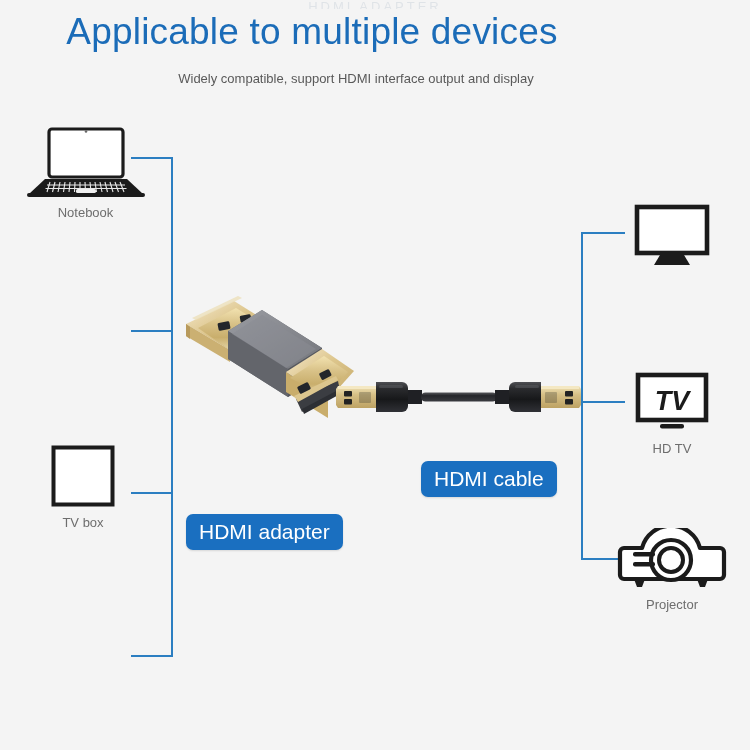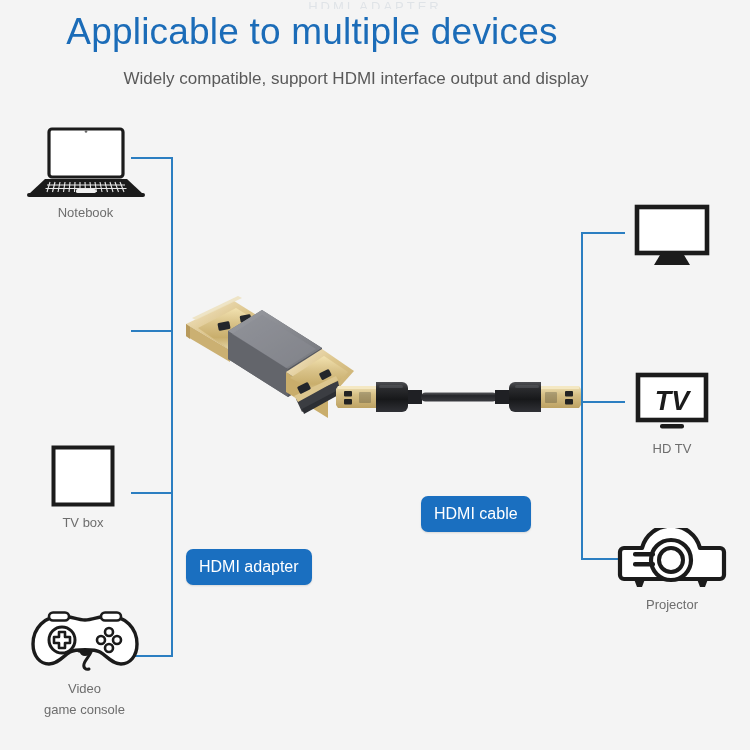--- a/index.html
+++ b/index.html
@@ -14,47 +14,46 @@
 
   
   .title{
     position:absolute;left:0;top:10px;width:624px;text-align:center;
     font-size:37px;line-height:44px;font-weight:400;
     color:#1b6cb8;letter-spacing:.2px;
     white-space:nowrap;
   }
   .subtitle{
     position:absolute;left:0;top:68px;width:712px;text-align:center;
-    font-size:17px;line-height:22px;color:#595959;font-weight:400;
+    font-size:13px;line-height:22px;color:#595959;font-weight:400;
     white-space:nowrap;
   }
 
   
   .vline{position:absolute;width:2px;background:#2b7ec1;}
   .hline{position:absolute;height:2px;background:#2b7ec1;}
 
   
   .node{position:absolute;text-align:center;}
   .node .lbl{
     font-size:13px;color:#6d6d6d;line-height:21px;white-space:nowrap;
     margin-top:4px;
   }
   .node .lbl.two{white-space:normal;width:140px;}
   .icon{display:block;margin:0 auto;}
 
   
   .badge{
     position:absolute;
     background:#1a6fc0;color:#fff;
-    font-size:16px;line-height:17px;
+    font-size:21px;line-height:17px;
     border-radius:7px;
     padding:9px 13px 10px 13px;
     white-space:nowrap;
     box-shadow:0 1px 2px rgba(0,0,0,.12);
-    margin-top:35px;
   }
 
   
   .hw{position:absolute;}
 
   
   .topstrip{
     position:absolute;left:0;top:0;width:750px;height:9px;overflow:hidden;
     text-align:center;color:#cfd6dd;font-size:13px;line-height:13px;
     letter-spacing:3px;opacity:.55;
@@ -108,36 +107,20 @@
   </div>
 
 
   <div class="node" style="left:18px;top:444px;width:130px;">
     <svg class="icon" width="66" height="64" viewBox="0 0 66 64">
       <rect x="3.5" y="3.5" width="59" height="57" fill="#fff" stroke="#1b1b1b" stroke-width="4"></rect>
     </svg>
     <div class="lbl">TV box</div>
   </div>
 
-  <div class="node" style="left:12px;top:608px;width:145px;">
-    <svg class="icon" width="116" height="66" viewBox="0 0 116 66">
-      <path d="M34 8 C18 8 6 20 6 36 C6 48 13 56 22 56 C31 56 36 48 43 44 C48 41 68 41 73 44 C80 48 85 56 94 56 C103 56 110 48 110 36 C110 20 98 8 82 8 C72 8 66 12 58 12 C50 12 44 8 34 8 Z" fill="#fff" stroke="#1b1b1b" stroke-width="3.4" stroke-linejoin="round"></path>
-      <path d="M26 4.5 h12 a4 4 0 0 1 0 8 h-12 a4 4 0 0 1 0-8 z" fill="#fff" stroke="#1b1b1b" stroke-width="2.6"></path>
-      <path d="M78 4.5 h12 a4 4 0 0 1 0 8 h-12 a4 4 0 0 1 0-8 z" fill="#fff" stroke="#1b1b1b" stroke-width="2.6"></path>
-      <circle cx="35" cy="32" r="13" fill="#fff" stroke="#1b1b1b" stroke-width="3"></circle>
-      <path d="M32 24 h6 v5 h5 v6 h-5 v5 h-6 v-5 h-5 v-6 h5 z" fill="#fff" stroke="#1b1b1b" stroke-width="2.6" stroke-linejoin="round"></path>
-      <circle cx="82" cy="24" r="4" fill="#fff" stroke="#1b1b1b" stroke-width="2.6"></circle>
-      <circle cx="82" cy="40" r="4" fill="#fff" stroke="#1b1b1b" stroke-width="2.6"></circle>
-      <circle cx="74" cy="32" r="4" fill="#fff" stroke="#1b1b1b" stroke-width="2.6"></circle>
-      <circle cx="90" cy="32" r="4" fill="#fff" stroke="#1b1b1b" stroke-width="2.6"></circle>
-      <path d="M52 43 c4 0 10 0 12 1 c-2 5 -6 8 -7 12 c-1 4 2 6 5 5" fill="none" stroke="#1b1b1b" stroke-width="3" stroke-linecap="round"></path>
-      <path d="M52 43 c5 0 10 0 12 1 c-1 3 -3 4 -6 4 c-3 0 -5 -2 -6 -5 z" fill="#1b1b1b"></path>
-    </svg>
-    <div class="lbl two" style="margin-left:auto;margin-right:auto;"><span>Video<br>game console</span></div>
-  </div>
 
   <div class="vline" style="left:581px;top:232px;height:328px;"></div>
   <div class="hline" style="left:583px;top:232px;width:42px;"></div>
   <div class="hline" style="left:583px;top:401px;width:42px;"></div>
   <div class="hline" style="left:583px;top:558px;width:42px;"></div>
 
   <div class="node" style="left:608px;top:204px;width:128px;">
     <svg class="icon" width="76" height="62" viewBox="0 0 76 62">
       <rect x="3" y="3" width="70" height="46" fill="#fff" stroke="#1b1b1b" stroke-width="4.6"></rect>
       <path d="M26 51 h24 l6 10 h-36 z" fill="#1b1b1b"></path>

